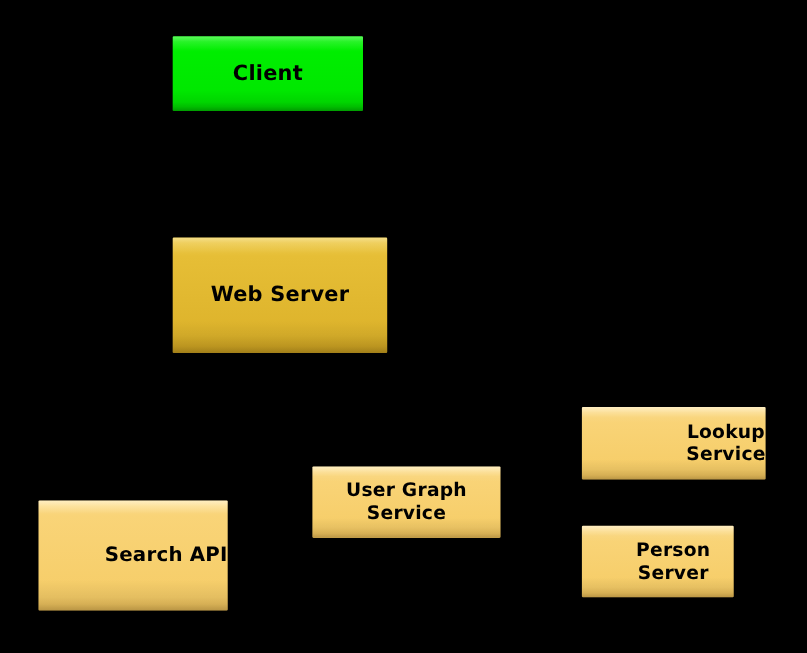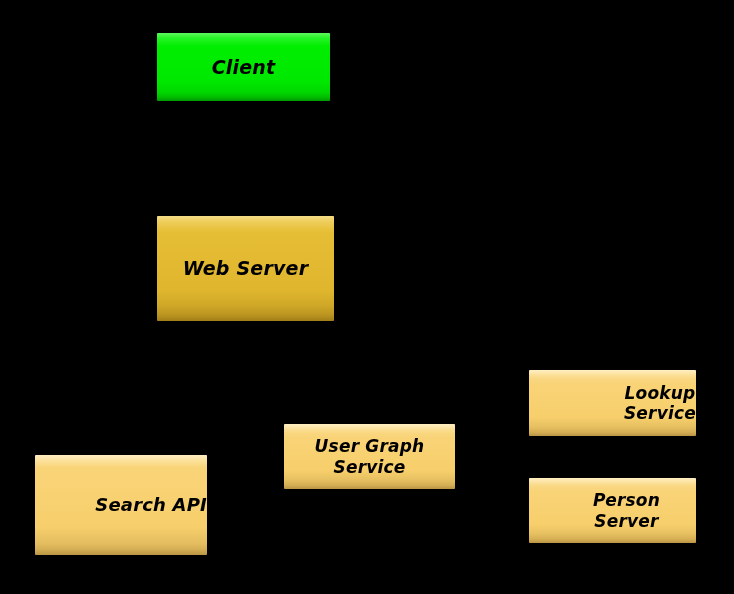--- a/index.html
+++ b/index.html
@@ -52,31 +52,30 @@
       rgba(255,255,255,0.00) 14px,
       rgba(0,0,0,0.00) 72%,
       rgba(0,0,0,0.10) 94%,
       rgba(0,0,0,0.20) 100%
     );
   }
 
   .node .node-label {
     position: relative;
     z-index: 2;
-    font-style: italic;
   }
 
   
   .node-client {
     left: 157px;  top: 33px;  width: 173px; height: 68px;
     background: linear-gradient(to bottom, #19f519 0%, #00ee00 18%, #00e600 88%, #00c200 100%);
     font-size: 19px;
   }
   .node-web-server {
-    left: 157px;  top: 216px; width: 177px; height: 105px;
+    left: 157px;  top: 216px; width: 195px; height: 105px;
     background: linear-gradient(to bottom, #f0cf55 0%, #e6be36 16%, #ddb32b 85%, #c99e1f 100%);
     font-size: 19px;
   }
   .node-lookup-service {
     left: 529px;  top: 370px; width: 167px; height: 66px;
     background: linear-gradient(to bottom, #ffe7a8 0%, #f9d478 14%, #f6cd68 86%, #e8bb56 100%);
     font-size: 17px;
     justify-content: flex-end;
   }
   .node-user-graph-service {
@@ -84,21 +83,21 @@
     background: linear-gradient(to bottom, #ffe7a8 0%, #f9d478 14%, #f6cd68 86%, #e8bb56 100%);
     font-size: 17px;
   }
   .node-search-api {
     left: 35px;   top: 455px; width: 172px; height: 100px;
     background: linear-gradient(to bottom, #ffe7a8 0%, #f9d478 12%, #f6cd68 88%, #e8bb56 100%);
     font-size: 18px;
     justify-content: flex-end;
   }
   .node-person-server {
-    left: 529px;  top: 478px; width: 167px; height: 65px;
+    left: 529px;  top: 478px; width: 138px; height: 65px;
     background: linear-gradient(to bottom, #ffe7a8 0%, #f9d478 14%, #f6cd68 86%, #e8bb56 100%);
     font-size: 17px;
     padding-left: 28px;
   }
 </style>
 </head>
 <body>
 
 <div id="diagram-canvas">
 

